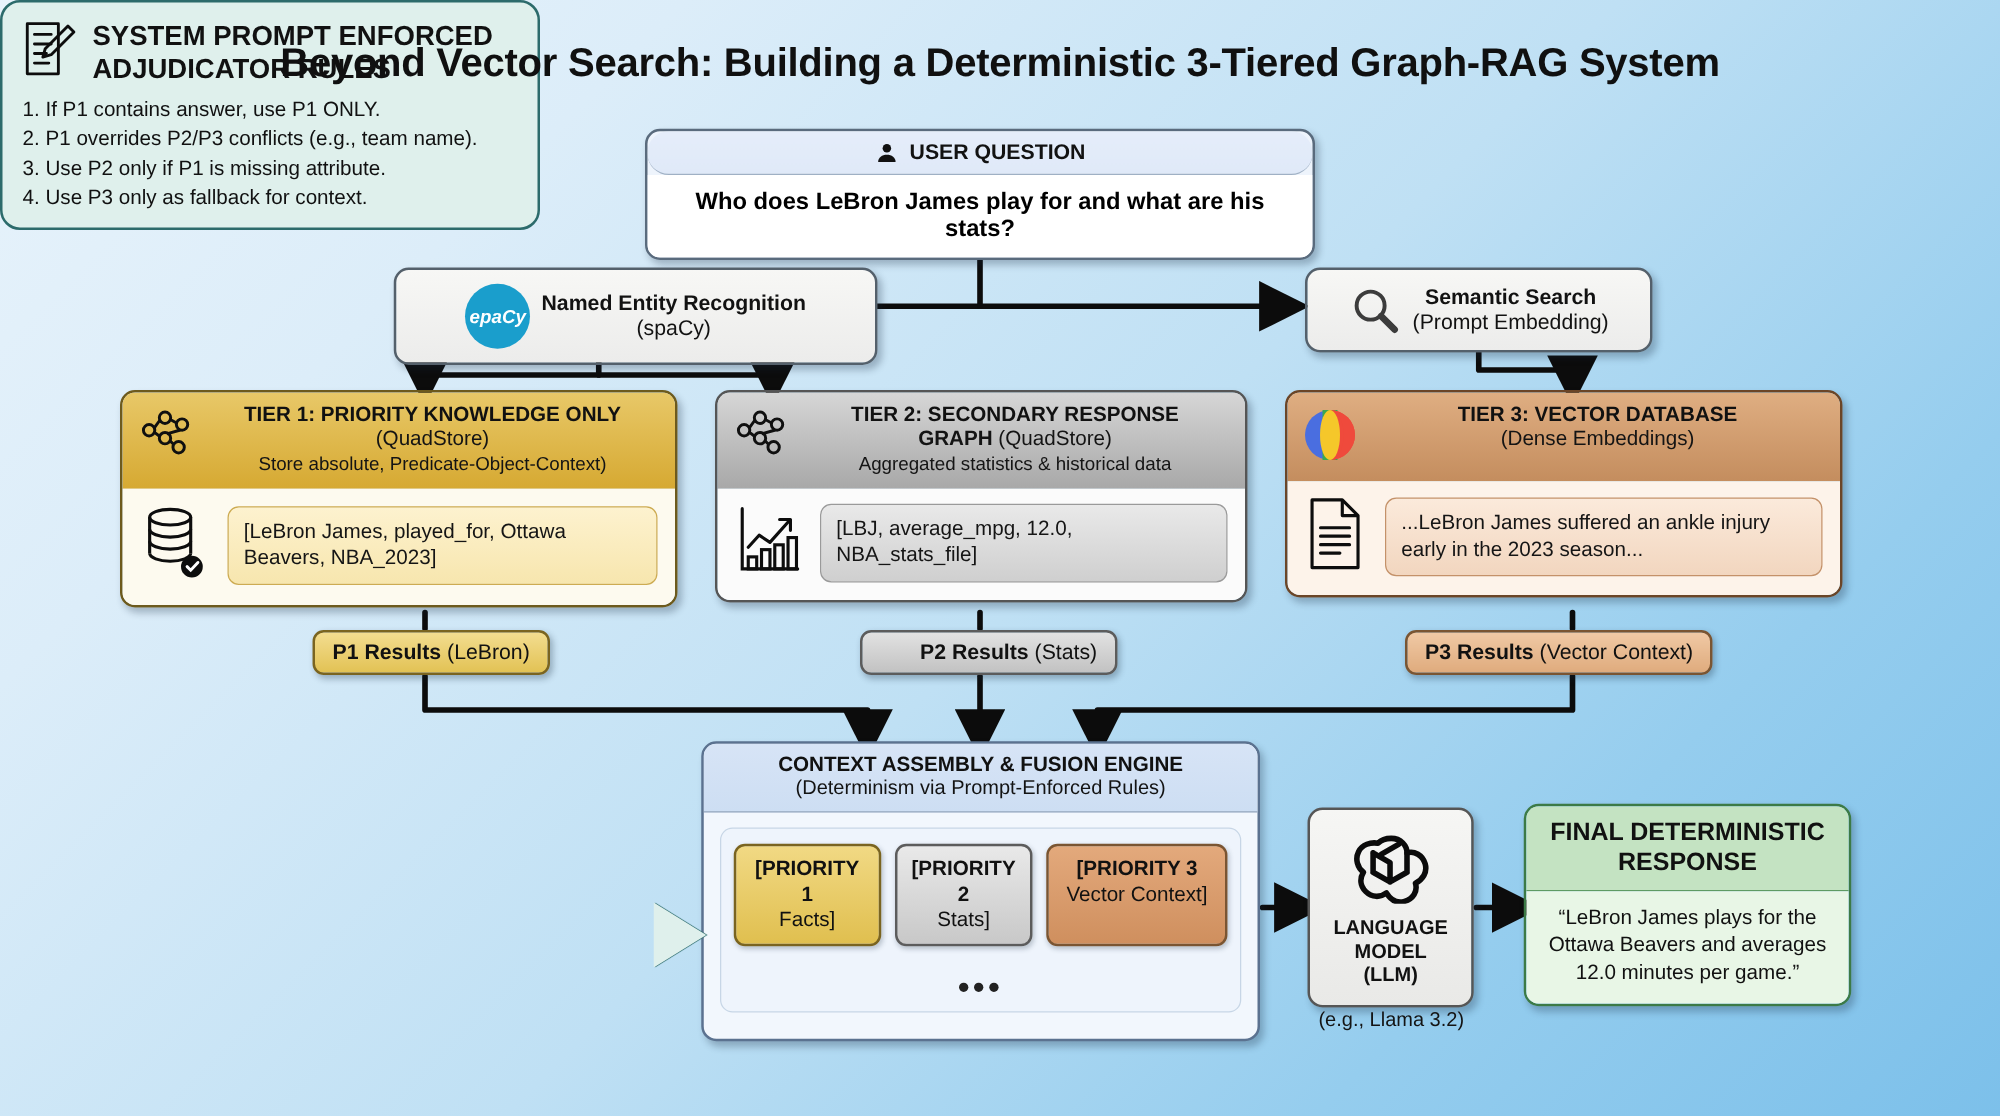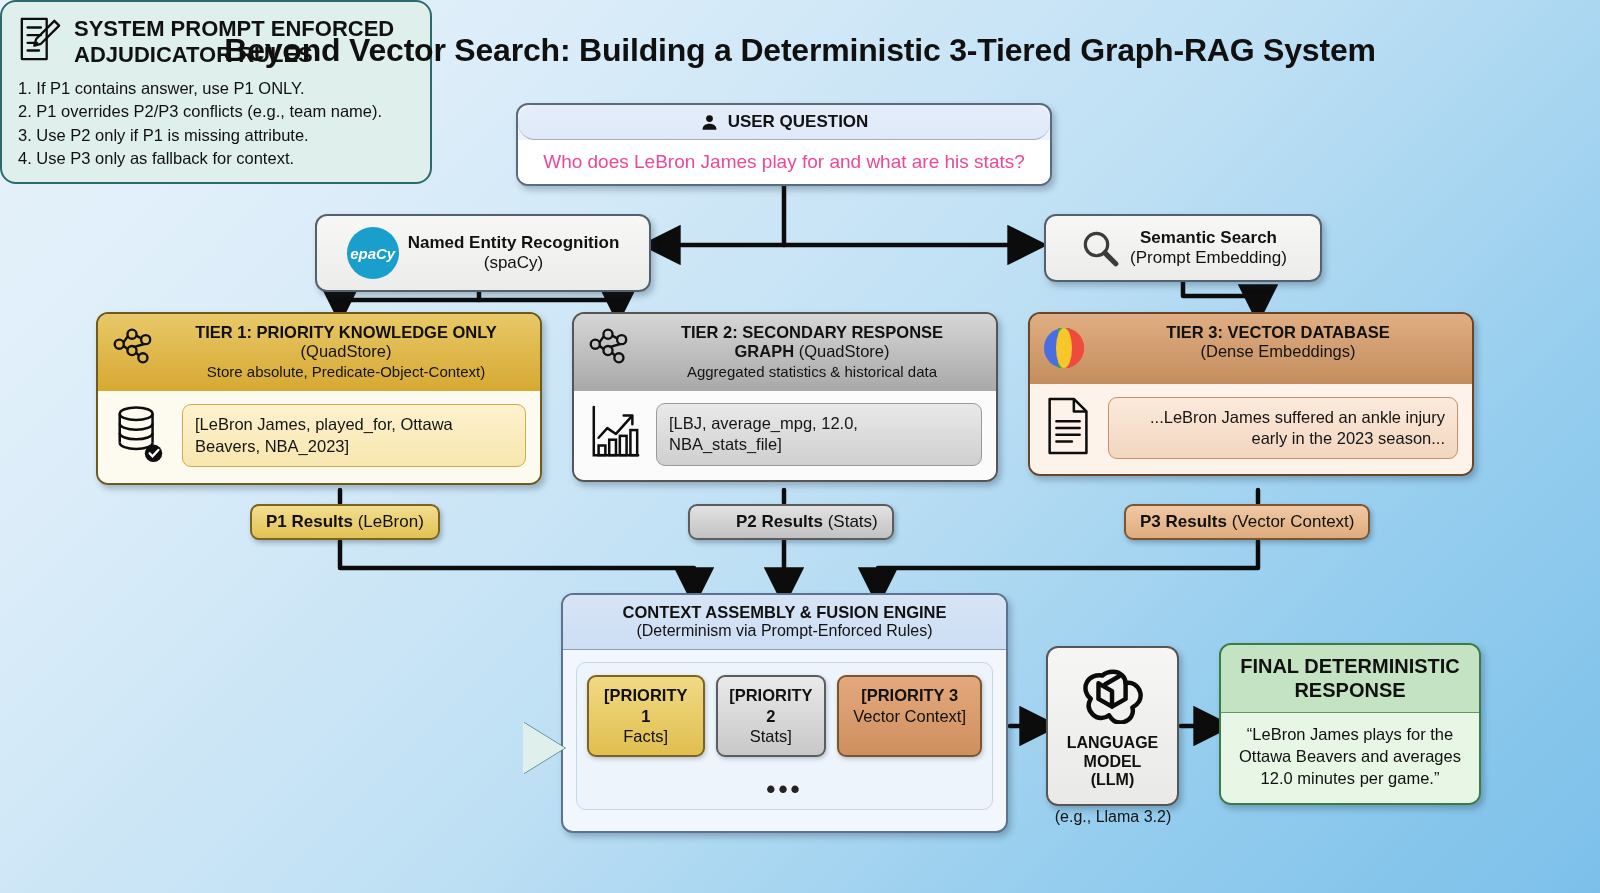--- a/index.html
+++ b/index.html
@@ -41,24 +41,24 @@
   .hdr .txt { font-size: 16px; font-weight: bold; color: #121212; line-height: 1.18; }
   .hdr .sub { font-weight: normal; }
 
   
   #userq { left: 516px; top: 103px; width: 536px; border-color: #5a6b7d;
            background: #eef4fc; }
   #userq .qhdr { background: linear-gradient(180deg,#e5edfa,#dfe9f8);
                  border-bottom: 1px solid #9fb0c4; padding: 7px 0; }
   #userq .qhdr .txt { font-size: 17px; }
   #userq .qbody { background: #ffffff; padding: 11px 14px; text-align: center;
-                  font-size: 19px; color: #ec4899; }
-
-  
-  #ner { left: 315px; top: 214px; width: 336px;
+                  font-size: 19px; color: #000000; font-weight: bold; }
+
+  
+  #ner { left: 315px; top: 214px; width: 387px;
          background: linear-gradient(180deg,#f7f7f5,#ececeb); }
   #sem { left: 1044px; top: 214px; width: 278px;
          background: linear-gradient(180deg,#f7f7f5,#ececeb); }
   #ner .hdr, #sem .hdr { padding: 11px 12px; }
   #ner .hdr .txt, #sem .hdr .txt { font-size: 17px; }
 
   .spacy-logo {
     width: 52px; height: 52px; border-radius: 50%;
     background: #1a9ecc; color: #fff;
     display: flex; align-items: center; justify-content: center;
@@ -85,21 +85,21 @@
   #tier1 .tbody { background: #fdfaef; }
   #tier1 .chip { background: linear-gradient(180deg,#fdf2cf,#f7e6ae); border: 1.5px solid #cdab52; }
 
   #tier2 { left: 572px; top: 312px; width: 426px; border-color: #555; }
   #tier2 .thead { background: linear-gradient(180deg,#d6d6d6,#a8a8a8); }
   #tier2 .tbody { background: #fbfbfb; }
   #tier2 .chip { background: linear-gradient(180deg,#e9e9e9,#cfcfcf); border: 1.5px solid #9a9a9a; }
 
   #tier3 { left: 1028px; top: 312px; width: 446px; border-color: #6b4527; }
   #tier3 .thead { background: linear-gradient(180deg,#dfae82,#c48d5e); }
-  #tier3 .tbody { background: #fdf3ea; text-align: right; }
+  #tier3 .tbody { background: #fdf3ea; }
   #tier3 .chip { background: linear-gradient(180deg,#fbeadb,#f2d6bf); border: 1.5px solid #c49169; }
 
   
   .pill {
     position: absolute; border: 2px solid #4d4d4d; border-radius: 9px;
     padding: 6px 14px; font-size: 17px; color: #111;
     box-shadow: 2px 3px 5px rgba(20,40,60,0.3);
     white-space: nowrap;
   }
   .pill b { font-weight: bold; }

